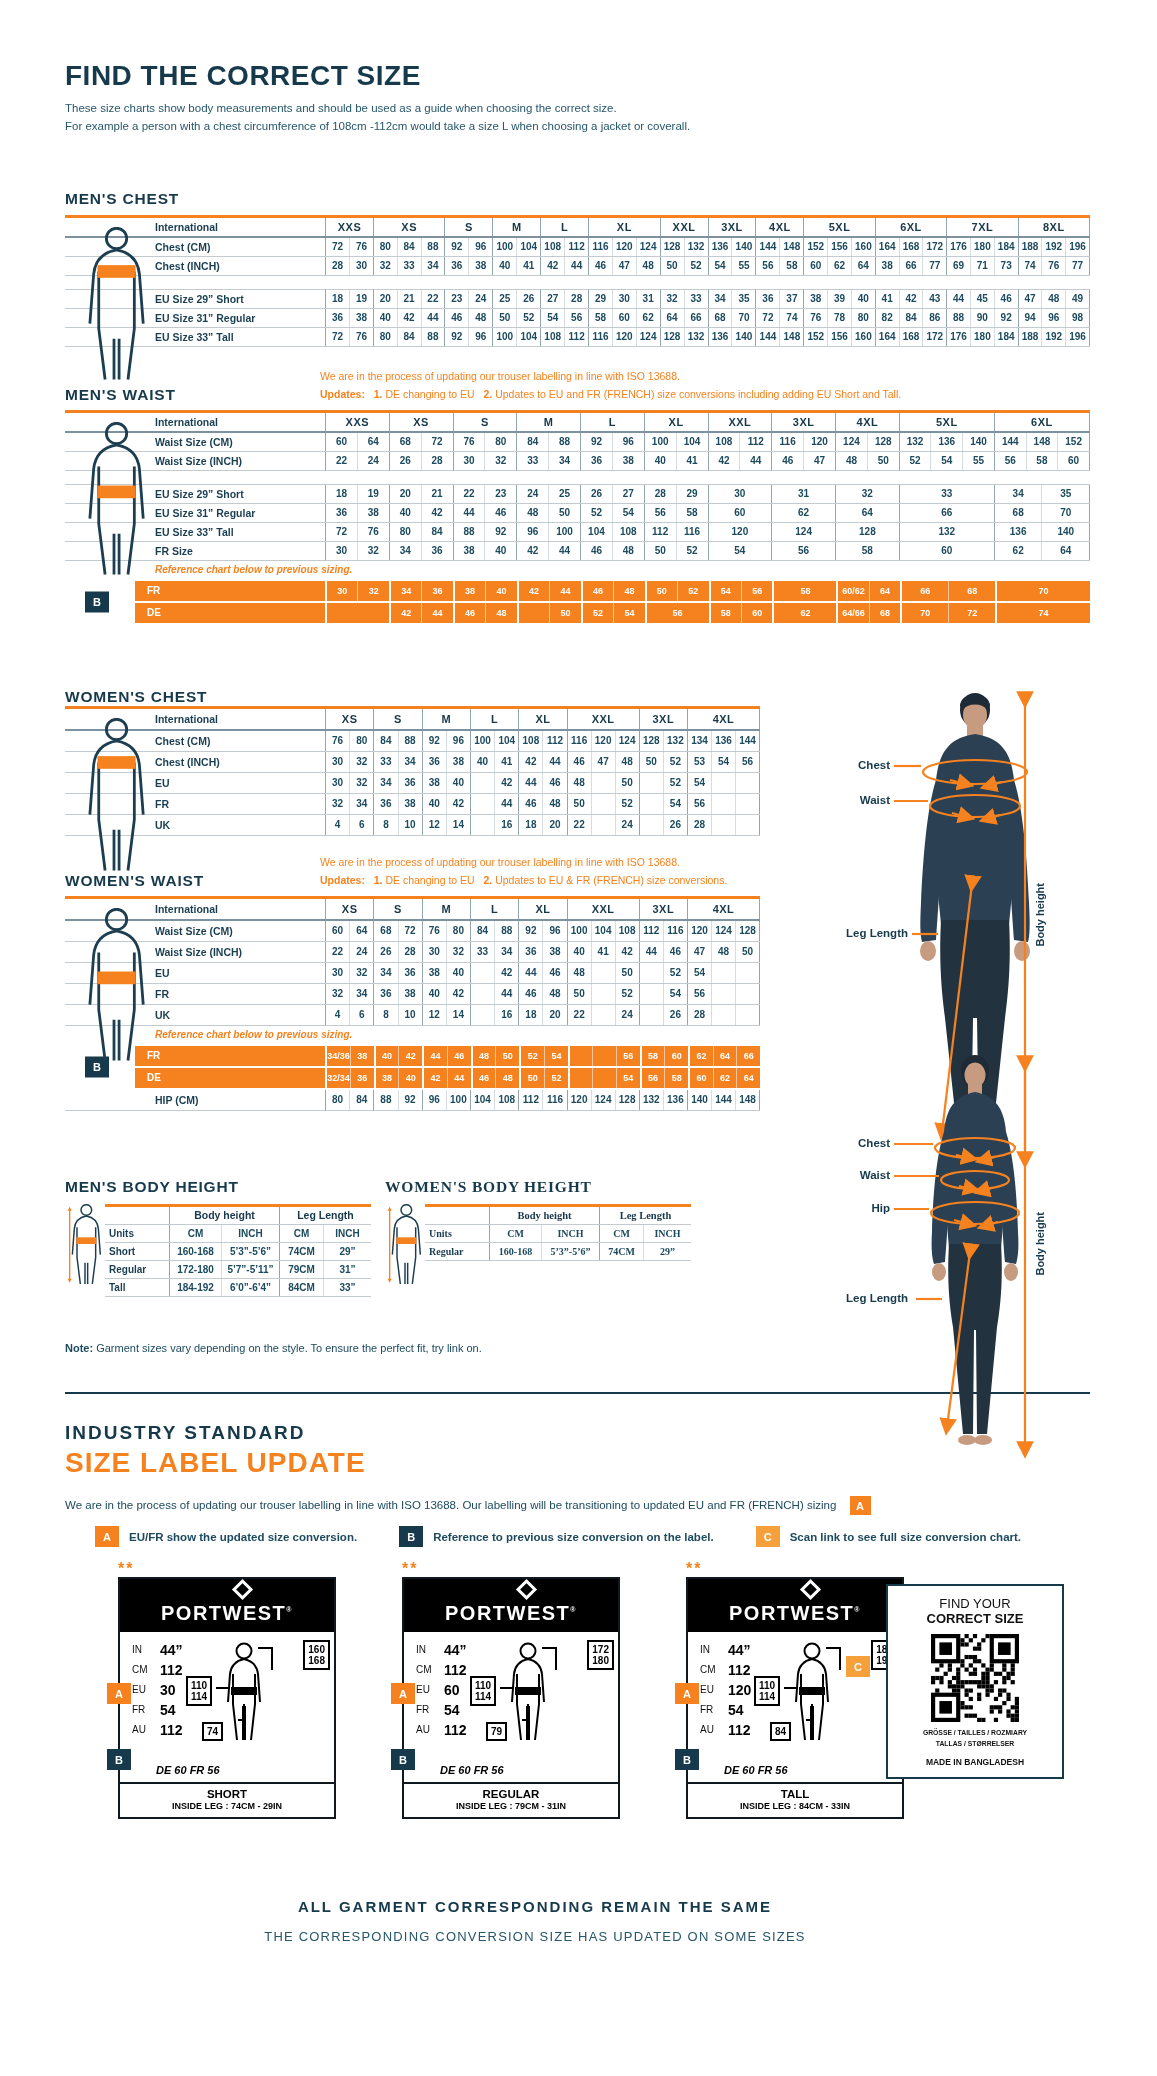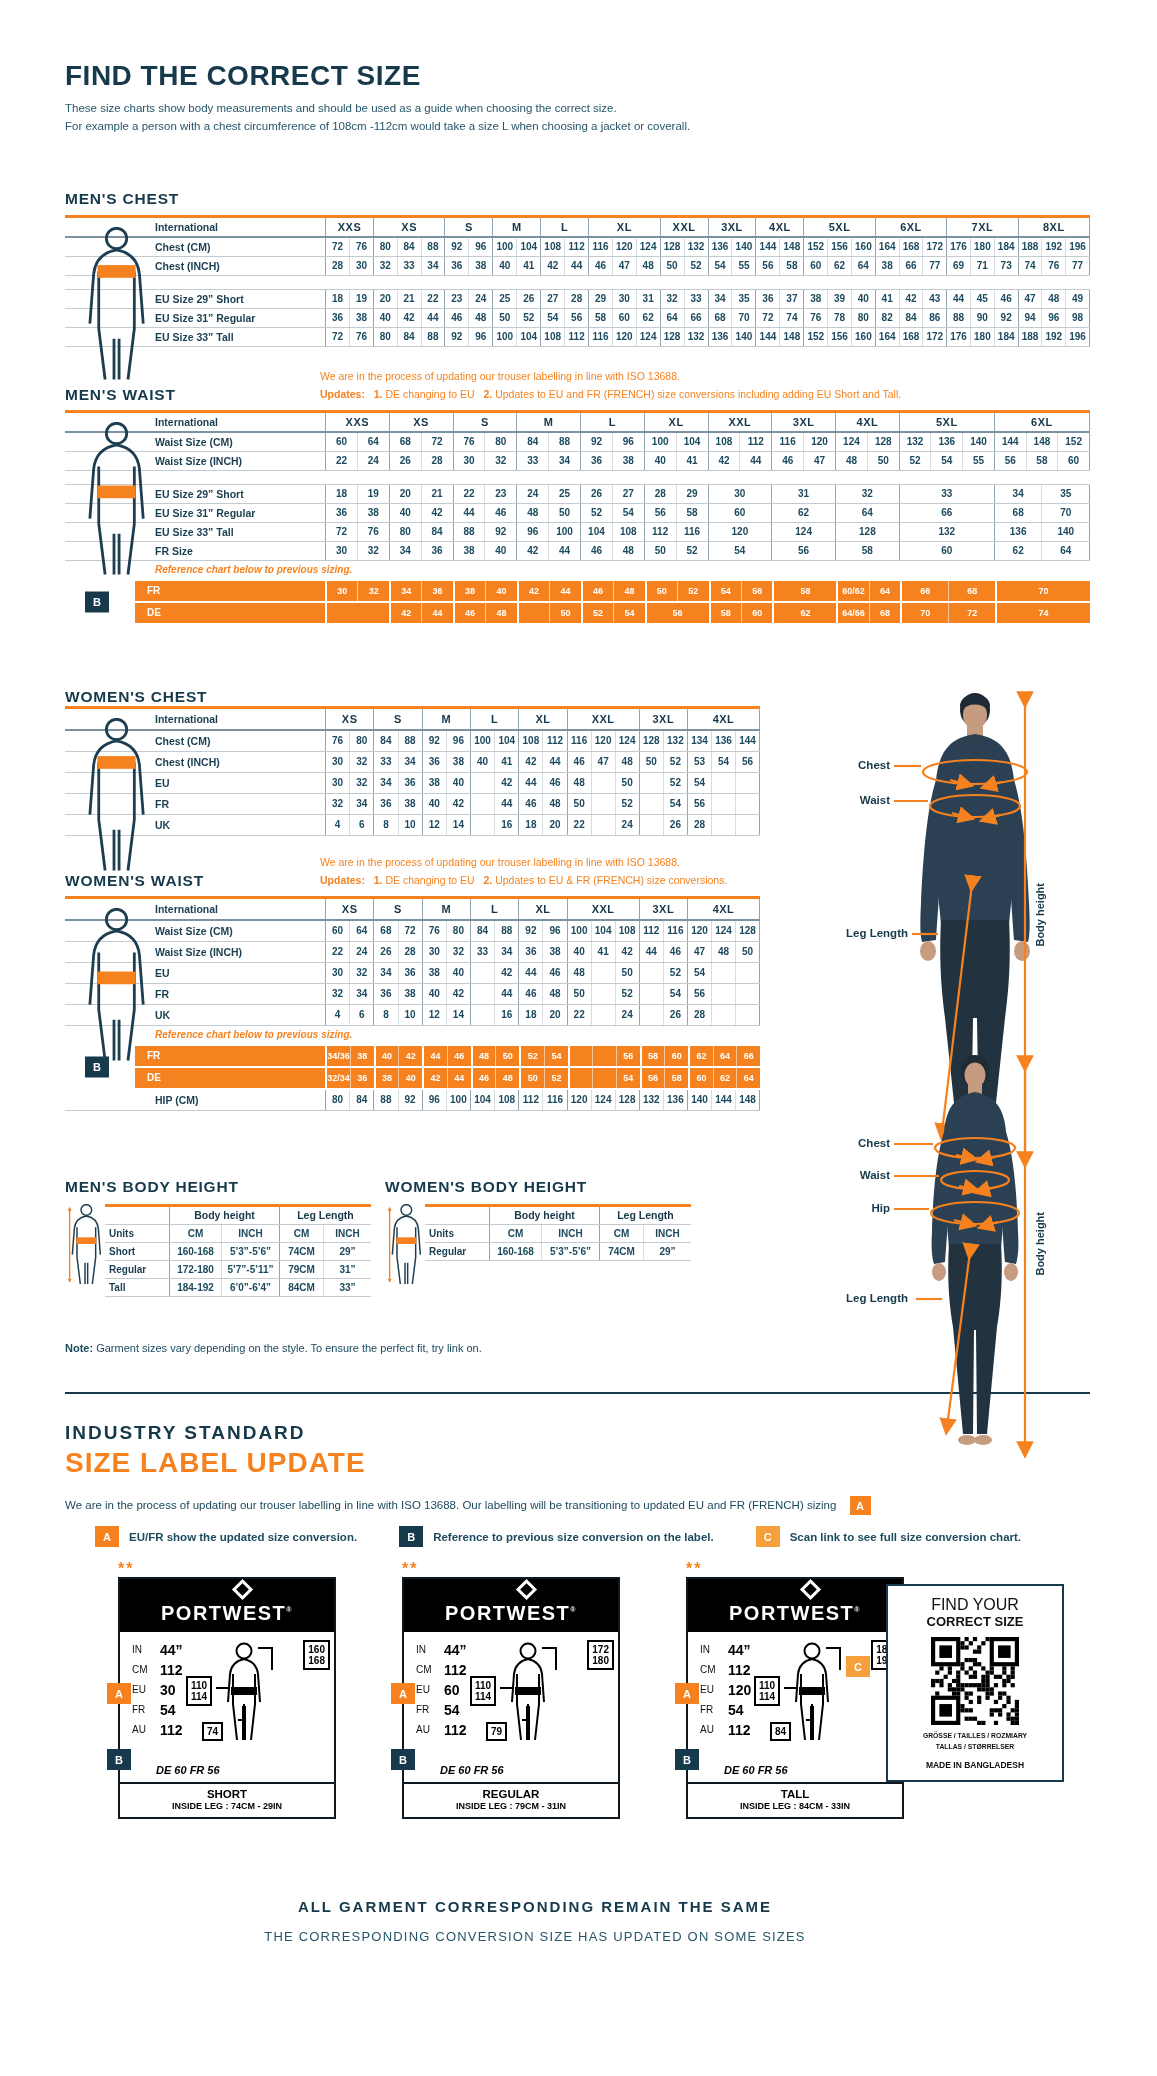--- a/index.html
+++ b/index.html
@@ -97,21 +97,21 @@
   .card-prev{position:relative;height:24px;line-height:24px;padding-left:36px;
              font-style:italic;font-weight:bold;font-size:11px;color:#000;}
   .card-cap{border-top:2px solid #101820;text-align:center;padding:4px 0 6px;}
   .cap-name{font-weight:bold;font-size:11.5px;color:#000;}
   .cap-leg{font-size:9px;font-weight:bold;color:#000;margin-top:1px;}
   .badge-on-card-a{position:absolute;left:-13px;top:104px;}
   .badge-on-card-b{position:absolute;left:-13px;top:170px;}
   
   .qr-card{position:absolute;width:158px;border:2px solid #16394B;background:#fff;
            text-align:center;padding:10px 8px 10px;}
-  .qr-l1{font-size:16px;color:#111;}
+  .qr-l1{font-size:13px;color:#111;}
   .qr-l2{font-size:13px;font-weight:bold;color:#111;}
   .qr-langs{font-size:6.8px;font-weight:bold;color:#111;line-height:1.6;margin-top:6px;}
   .qr-origin{font-size:8.5px;font-weight:bold;color:#111;margin-top:7px;}
   .qr-badge{position:absolute;left:-42px;top:70px;}
   
   .fig-block{position:absolute;width:280px;}
   .fig-label{position:absolute;font-size:11.5px;font-weight:bold;color:#16394B;width:70px;
              text-align:right;}
   .bhv-label{position:absolute;font-size:11px;font-weight:bold;color:#16394B;
              writing-mode:vertical-rl;transform:rotate(180deg);}
@@ -1524,21 +1524,21 @@
           <div class="bh-r">
             <div class="lab">Tall</div>
             <div class="c2 num">184-192</div>
             <div class="c3 num">6’0”-6’4”</div>
             <div class="c4 num">84CM</div>
             <div class="c5 num">33”</div>
           </div>
         </div>
     </div>
   </div>
-  <div class="abs" style="left:385px;top:1178px;">
+  <div class="abs" style="left:385px;top:1178px;font-family:Liberation Serif, serif;">
     <div class="h2" style="margin-bottom:8px;">WOMEN'S BODY HEIGHT</div>
     <div class="bh-wrap">
       <span class="bh-fig"><svg width="100%" height="100%" viewBox="0 0 60 122" preserveAspectRatio="xMidYMin meet">
       <path d="M7 4 L4 10 L10 10 Z M7 118 L4 112 L10 112 Z" fill="#F5821E"></path>
             <line x1="7" y1="8" x2="7" y2="114" stroke="#F5821E" stroke-width="2"></line>
       <g stroke="#1D3D50" stroke-width="2.2" fill="none">
         <circle cx="32" cy="9" r="8"></circle>
         <path d="M32 18 C21 20 15 27 14 37 L11 76 M32 18 C43 20 49 27 50 37 L53 76"></path>
         <path d="M18 35 L18 80 L23 120 M46 35 L46 80 L41 120"></path>
         <path d="M30 88 L30 120 M34 88 L34 120"></path>

